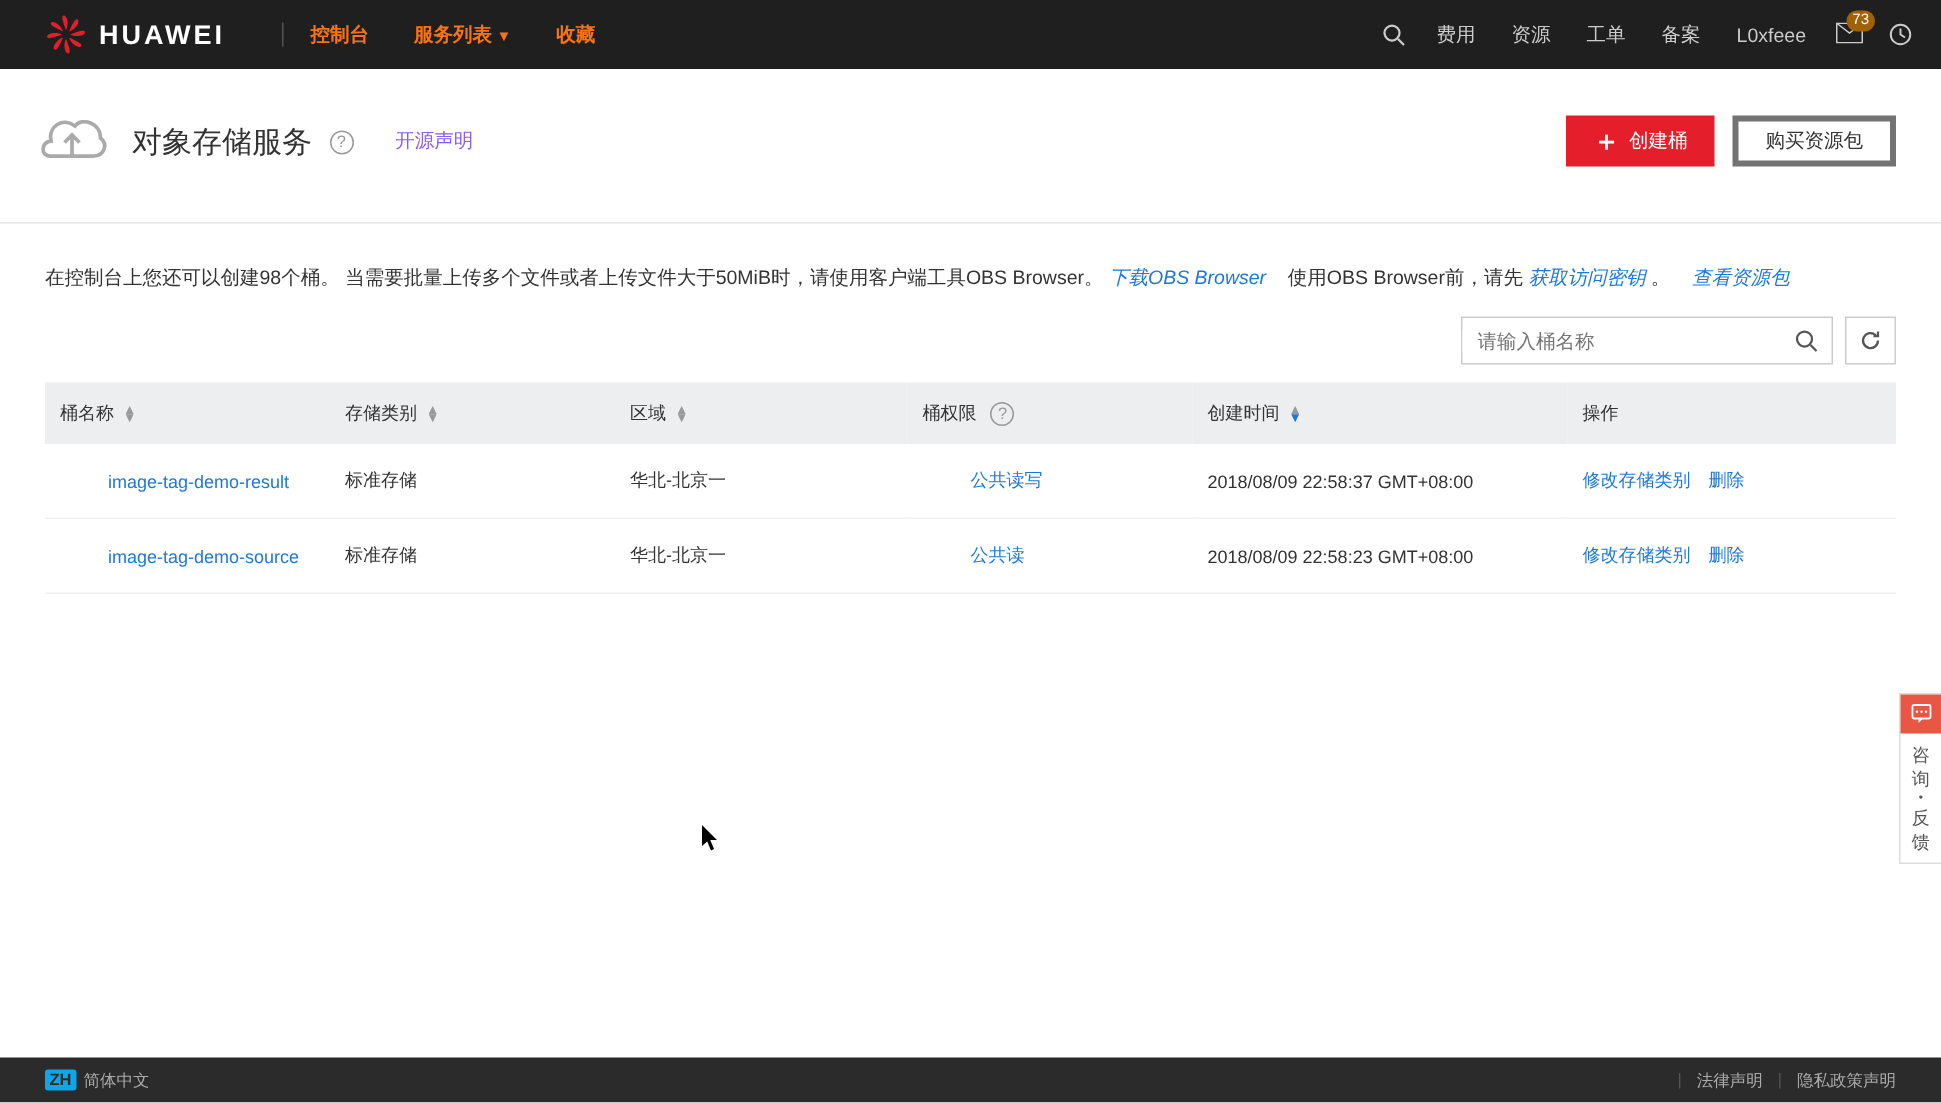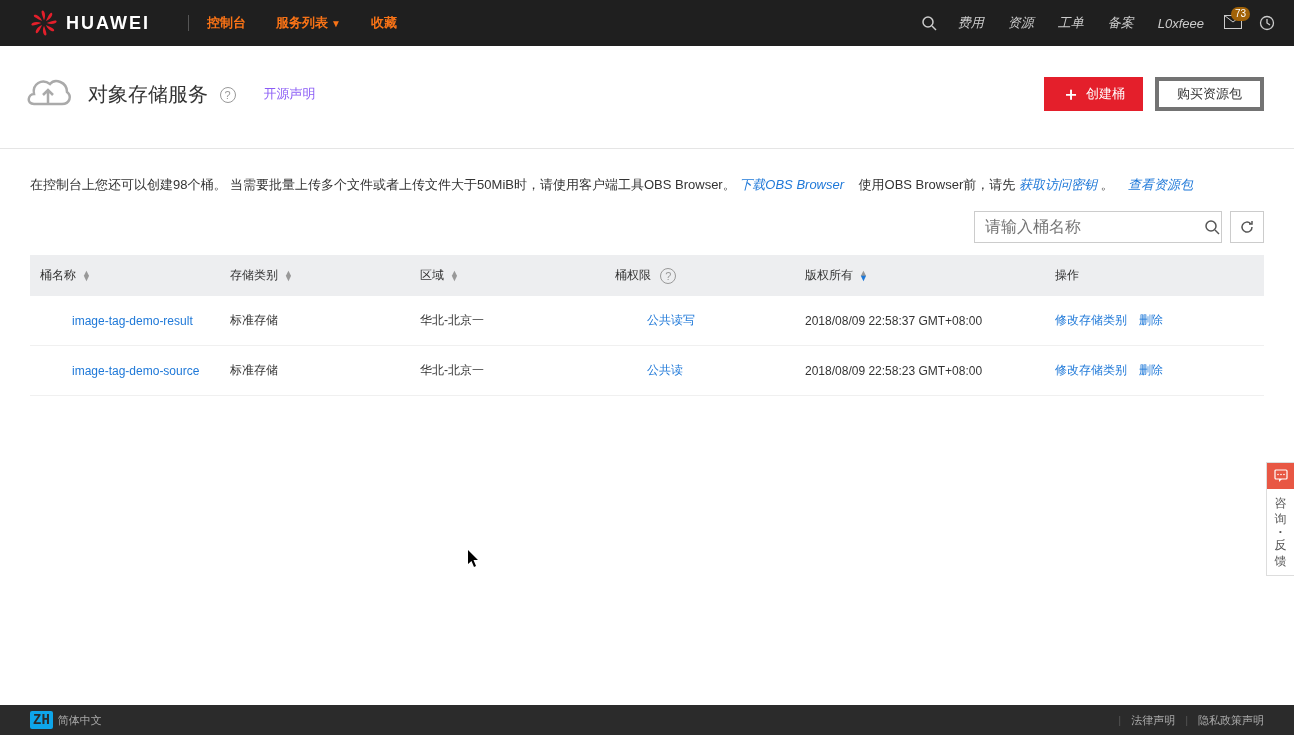--- a/index.html
+++ b/index.html
@@ -8,21 +8,21 @@
 
 .header { background: #1f1f1f; height: 46px; display: flex; align-items: center; padding: 0 10px 0 30px; color: #ccc; }
 .logo { display: flex; align-items: center; margin-right: 20px; }
 .logo-icon { width: 28px; height: 28px; margin-right: 8px; }
 .logo-text { color: #fff; font-size: 18px; font-weight: bold; letter-spacing: 2px; }
 .divider-v { width: 1px; height: 16px; background: #555; margin: 0 18px; }
 .nav-item { color: #f97316; font-size: 13px; cursor: pointer; margin-right: 30px; font-weight: bold; }
 .nav-item .caret { font-size: 10px; margin-left: 3px; }
 .header-spacer { flex: 1; }
 .hicon { width: 18px; height: 18px; display: inline-flex; align-items: center; justify-content: center; cursor: pointer; margin: 0 8px; color: #ccc; }
-.hlink { color: #ccc; font-size: 13px; cursor: pointer; margin: 0 12px; font-style: italic; }
+.hlink { color: #ccc; font-size: 13px; cursor: pointer; margin: 0 12px; }
 .mail-wrap { position: relative; margin: 0 8px; cursor: pointer; }
 .badge { position: absolute; top: -8px; right: -8px; background: #a16207; color: #fff; border-radius: 8px; font-size: 10px; padding: 1px 4px; line-height: 12px; }
 
 
 .title-area { display: flex; align-items: center; padding: 20px 30px 26px 20px; border-bottom: 1px solid #e5e5e5; }
 .title-icon { width: 56px; height: 56px; margin-right: 12px; }
 .page-title { font-size: 20px; color: #333; font-weight: normal; }
 .help-q { display: inline-flex; width: 16px; height: 16px; border: 1px solid #999; border-radius: 50%; align-items: center; justify-content: center; font-size: 11px; color: #999; margin-left: 6px; vertical-align: middle; }
 .subtitle { font-size: 13px; color: #8b5cf6; margin-left: 28px; cursor: pointer; }
 .title-spacer { flex: 1; }
@@ -30,37 +30,37 @@
 .btn-primary .plus { font-size: 18px; margin-right: 6px; font-weight: bold; }
 .btn-default { background: #fff; color: #333; border: 4px solid #737373; height: 34px; padding: 0 18px; font-size: 13px; cursor: pointer; margin-left: 12px; }
 
 
 .info-bar { padding: 26px 30px 16px 30px; font-size: 13px; color: #333; line-height: 20px; }
 .info-bar a { color: #1e78d8; text-decoration: none; cursor: pointer; font-style: italic; }
 
 
 .search-row { display: flex; justify-content: flex-end; padding: 0 30px 12px 30px; }
 .search-box { display: flex; align-items: center; border: 1px solid #ccc; height: 32px; width: 248px; }
-.search-box input { border: none; outline: none; flex: 1; padding: 0 10px; font-size: 16px; }
+.search-box input { border: none; outline: none; flex: 1; padding: 0 10px; font-size: 13px; }
 .search-box .sbtn { width: 34px; height: 100%; display: flex; align-items: center; justify-content: center; cursor: pointer; }
 .refresh-btn { width: 34px; height: 32px; border: 1px solid #ccc; margin-left: 8px; display: flex; align-items: center; justify-content: center; cursor: pointer; }
 
 
 .table-wrap { padding: 0 30px; }
 table { width: 100%; border-collapse: collapse; }
 thead th { background: #edeef0; text-align: left; font-weight: normal; font-size: 12px; color: #333; padding: 12px 10px; }
 .sort { display: inline-flex; flex-direction: column; margin-left: 6px; vertical-align: middle; line-height: 5px; font-size: 9px; color: #999; }
 .sort .down.active { color: #1e78d8; }
 tbody td { padding: 16px 10px; font-size: 12px; border-bottom: 1px solid #f0f0f0; }
 tbody td a { color: #1e78d8; text-decoration: none; cursor: pointer; margin-left: 32px; }
 .op-link { color: #1e78d8; cursor: pointer; margin-right: 12px; }
 
 
 .footer { position: absolute; bottom: 0; left: 0; right: 0; height: 30px; background: #2b2b2b; color: #aaa; display: flex; align-items: center; padding: 0 30px; font-size: 11px; }
-.footer .lang-badge { background: #0ea5e9; color: #2b2b2b; border-radius: 2px; font-size: 14px; padding: 1px 3px; margin-right: 5px; font-weight: bold; font-family: Liberation Mono, monospace; }
+.footer .lang-badge { background: #0ea5e9; color: #2b2b2b; border-radius: 2px; font-size: 11px; padding: 1px 3px; margin-right: 5px; font-weight: bold; }
 .footer-spacer { flex: 1; }
 .footer a { color: #aaa; text-decoration: none; cursor: pointer; }
 .footer .fsep { margin: 0 10px; color: #555; }
 
 
 .side-tab { position: absolute; right: 0; top: 462px; width: 28px; background: #fff; border: 1px solid #ddd; border-right: none; text-align: center; font-size: 12px; color: #555; padding-bottom: 6px; }
 .side-tab .icon-sq { background: #e85744; height: 26px; display: flex; align-items: center; justify-content: center; margin-bottom: 6px; }
 .side-tab .ch { display: block; line-height: 16px; }
 .side-tab .dot { display: block; line-height: 10px; font-size: 8px; }
 
@@ -182,21 +182,21 @@
             </span></th>
       <th><span>存储类别</span><span class="sort">
               <span class="up">▲</span>
               <span class="down">▼</span>
             </span></th>
       <th><span>区域</span><span class="sort">
               <span class="up">▲</span>
               <span class="down">▼</span>
             </span></th>
       <th><span>桶权限</span> <span class="help-q">?</span></th>
-      <th><span>版权所有</span><span class="sort">
+      <th><span>创建时间</span><span class="sort">
               <span class="up">▲</span>
               <span class="down active">▼</span>
             </span></th>
       <th>操作</th>
     </tr>
   </thead>
   <tbody>
     <tr>
       <td><a>image-tag-demo-result</a></td>
       <td>标准存储</td>

